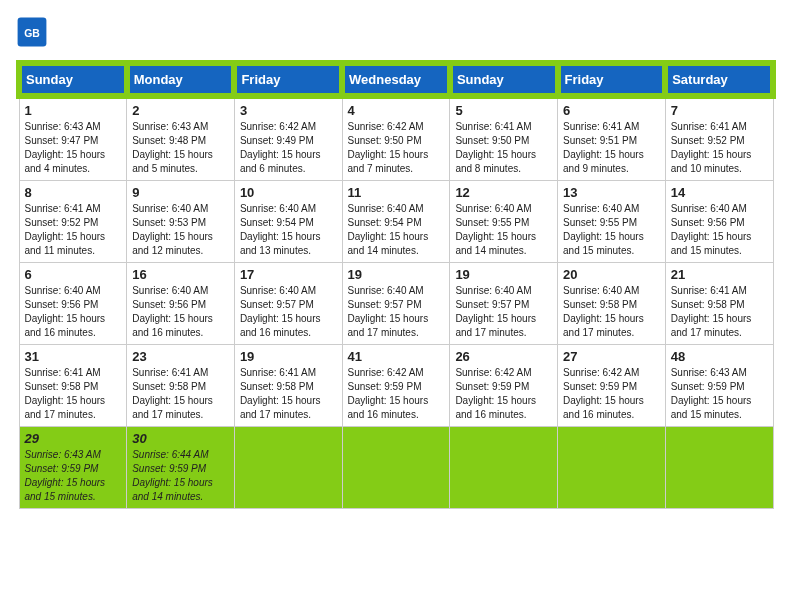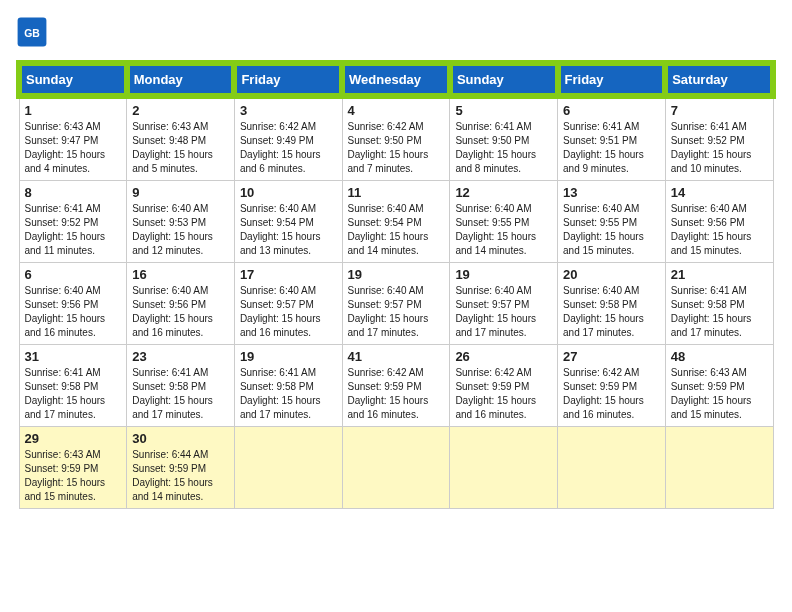--- a/index.html
+++ b/index.html
@@ -62,21 +62,22 @@
     }
     .calendar td {
       border: 1px solid #ccc;
       vertical-align: top;
       padding: 4px 5px;
       width: 108px;
       min-height: 80px;
       background: #fff;
     }
     .calendar tr:last-child td {
-      background: #fef9c3;
+      background: #84cc16;
+      font-style: italic;
     }
     .day-num {
       font-size: 13px;
       font-weight: bold;
       color: #222;
       display: block;
       margin-bottom: 2px;
     }
     .cell-text {
       font-size: 10px;

